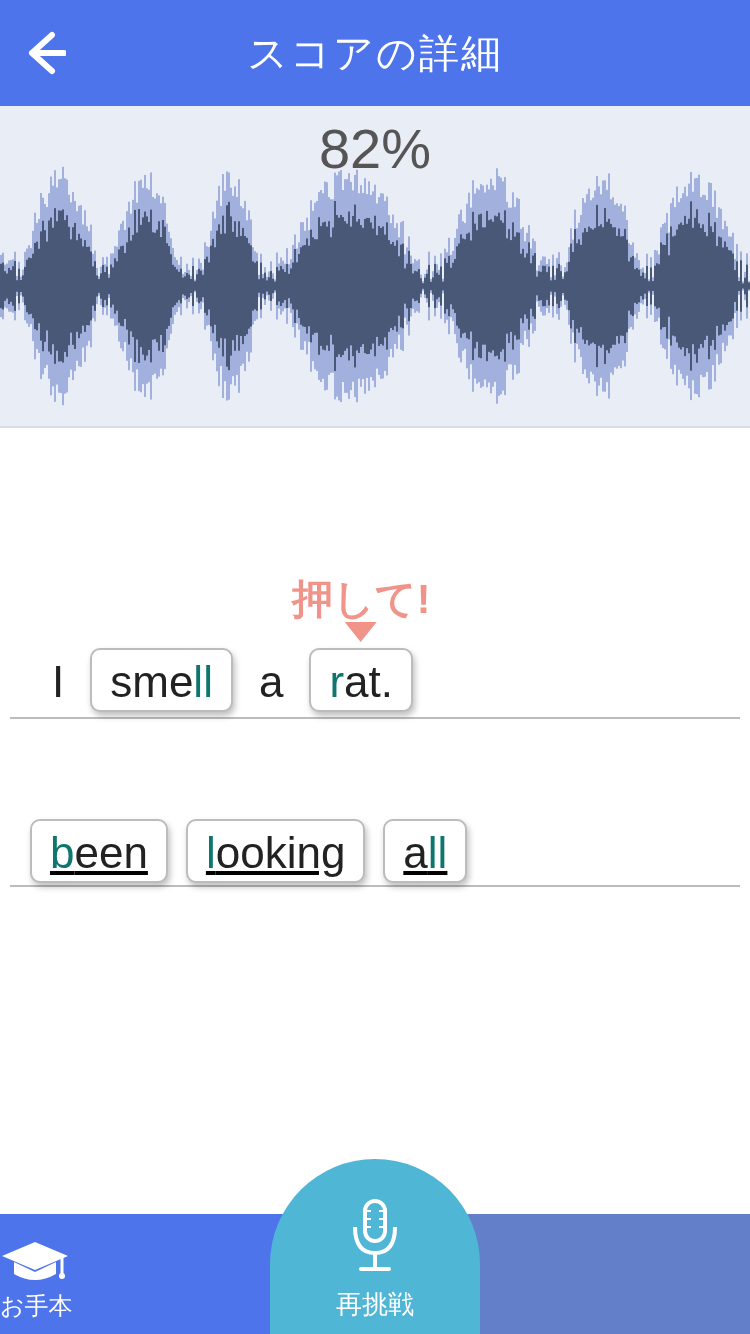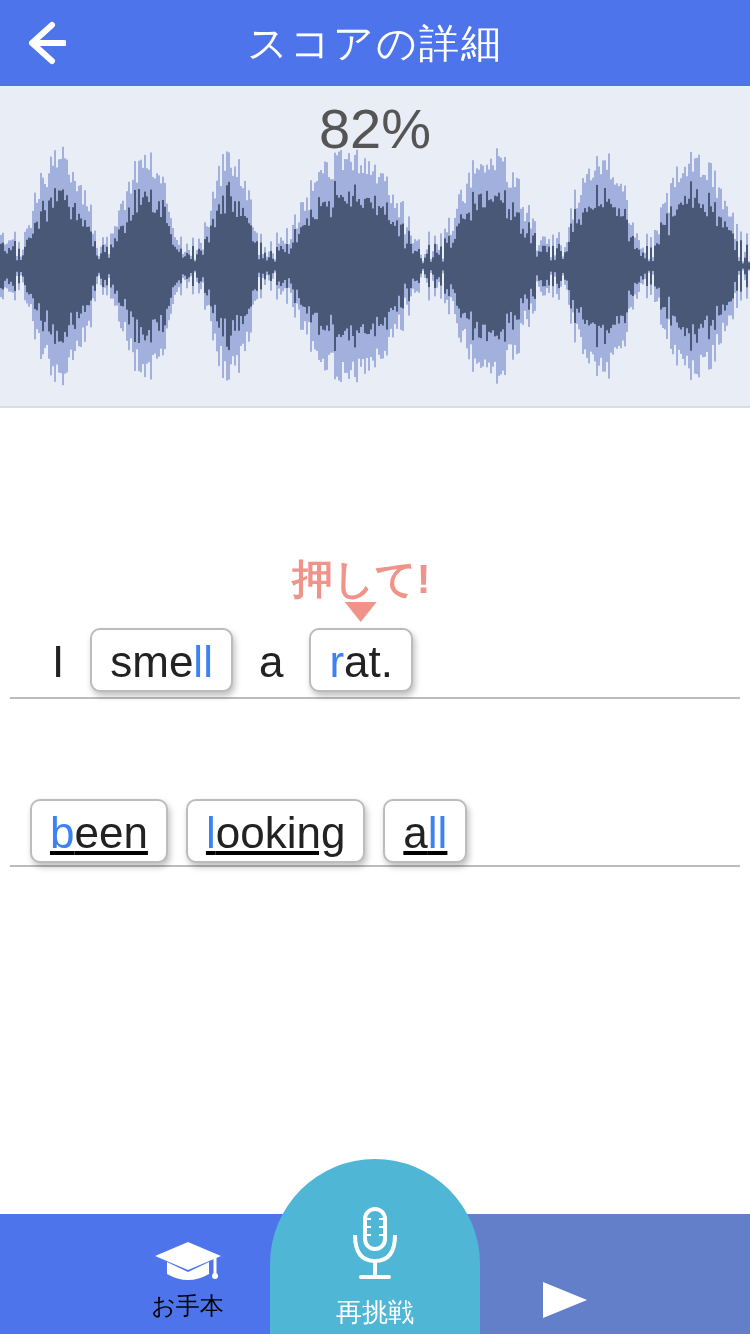--- a/index.html
+++ b/index.html
@@ -1,19 +1,19 @@
 <!DOCTYPE html>
 <html><head>
 <meta charset="utf-8">
 <style>
   * { box-sizing: border-box; margin: 0; padding: 0; }
   html, body { width: 750px; height: 1334px; font-family: -apple-system, "Helvetica Neue", Arial, sans-serif; background: #fff; overflow: hidden; }
   .header {
     background: #4d74eb;
-    height: 86px;
+    height: 106px;
     display: flex;
     align-items: center;
     position: relative;
     color: #fff;
   }
   .back-btn {
     position: absolute;
     left: 20px;
     top: 50%;
     transform: translateY(-50%);
@@ -74,21 +74,21 @@
     color: #222;
     background:#fff;
     border: 2px solid #bcbcbc;
     border-radius: 10px;
     padding: 10px 18px 6px 18px;
     box-shadow: 2px 4px 6px rgba(0,0,0,0.25);
     cursor:pointer;
     line-height: 1;
     position: relative;
   }
-  .hl { color: #3b82f6; }
+  .hl { color: #0f766e; }
   .hint {
     position:absolute;
     bottom: 100%;
     left: 50%;
     transform: translateX(-50%);
     margin-bottom: 8px;
     text-align:center;
   }
   .hint-text {
     font-size: 41px;
@@ -111,42 +111,41 @@
   .bottom-nav {
     position:absolute;
     bottom:0; left:0; right:0;
     height: 120px;
     display:flex;
   }
   .nav-btn {
     flex:1;
     display:flex;
     flex-direction:column;
-    align-items:center;
     justify-content:flex-end;
     padding-bottom: 12px;
-    color:#000000;
+    color:#ffffff;
     cursor:pointer;
     position: relative;
   }
   .nav-left  { background:#4d74eb; }
   .nav-right { background:#637fca; }
   .nav-label { font-size: 24px; margin-top: 6px; }
   .center-btn {
     position:absolute;
     left:50%;
     bottom:0;
     transform: translateX(-50%);
     width: 210px;
     height: 175px;
     background:#4fb6d5;
     border-top-left-radius: 105px;
     border-top-right-radius: 105px;
     display:flex;flex-direction:column;align-items:center;justify-content:flex-end;
-    padding-bottom: 4px;
+    padding-bottom: 12px;
     color:#fff;
     cursor:pointer;
     z-index: 10;
   }
   .center-label { font-size: 26px; margin-top: 10px; }
   svg { display:block; }
 </style>
 </head>
 <body>
 

